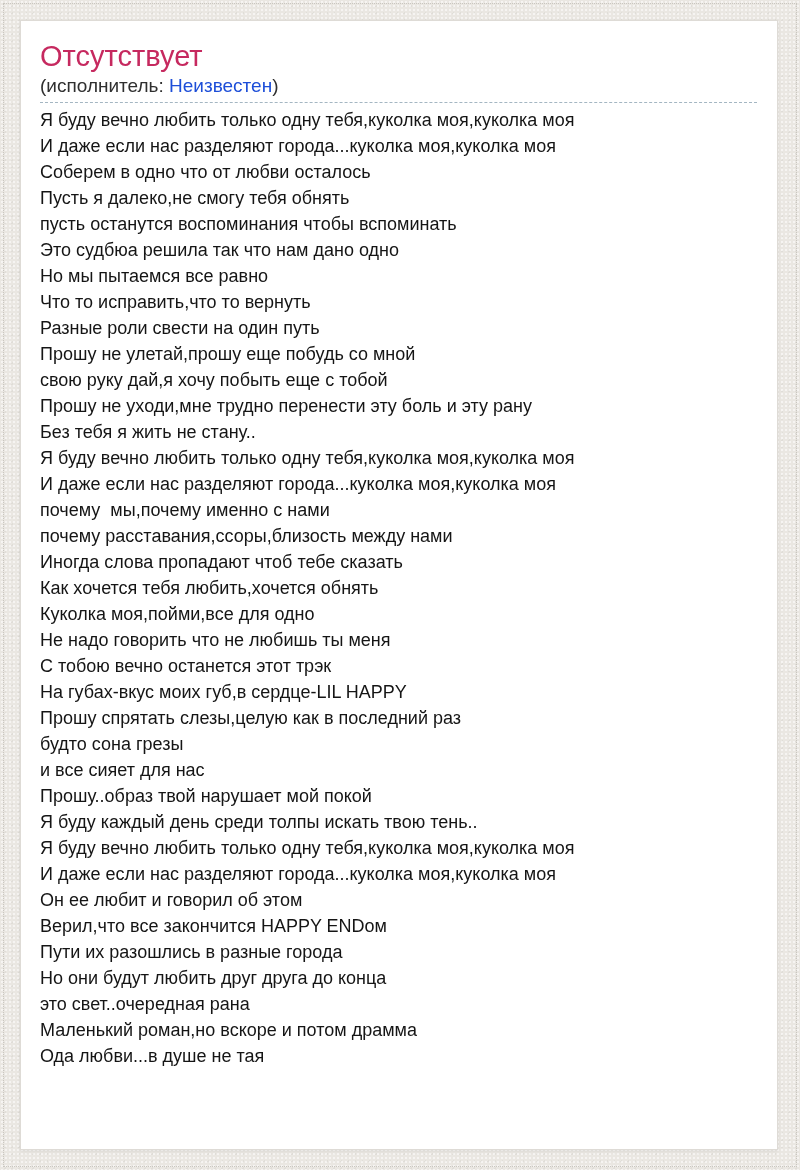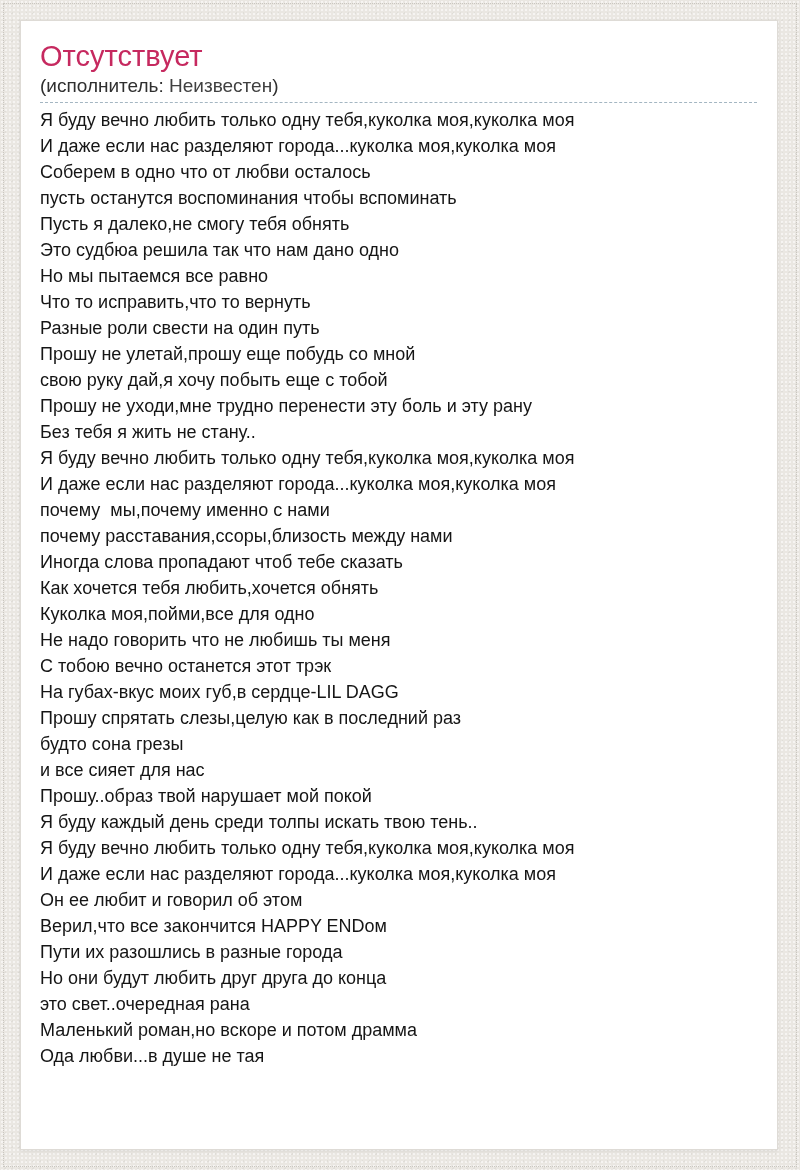--- a/index.html
+++ b/index.html
@@ -47,21 +47,21 @@
   .artist-line {
     margin-top: 3px;
     font-size: 19px;
     line-height: 22px;
     color: #2f2f2f;
     padding-bottom: 5px;
     border-bottom: 1px dashed #a4b6c2;
     white-space: pre-wrap;
   }
   .artist-link {
-    color: #404040;
+    color: #1d4ed8;
     text-decoration: none;
     cursor: pointer;
   }
   .lyrics {
     margin-top: 4px;
     font-size: 18px;
     line-height: 26px;
     color: #151515;
   }
   .lyric-line {
@@ -76,40 +76,40 @@
 <div class="card">
 
   <h1 class="song-title">Отсутствует</h1>
 
   <div class="artist-line"><span>(исполнитель: </span><a class="artist-link">Неизвестен</a><span>)</span></div>
 
   <div class="lyrics">
     <div class="lyric-line">Я буду вечно любить только одну тебя,куколка моя,куколка моя</div>
     <div class="lyric-line">И даже если нас разделяют города...куколка моя,куколка моя</div>
     <div class="lyric-line">Соберем в одно что от любви осталось</div>
+    <div class="lyric-line">Пусть я далеко,не смогу тебя обнять</div>
     <div class="lyric-line">пусть останутся воспоминания чтобы вспоминать</div>
-    <div class="lyric-line">Пусть я далеко,не смогу тебя обнять</div>
     <div class="lyric-line">Это судбюа решила так что нам дано одно</div>
     <div class="lyric-line">Но мы пытаемся все равно</div>
     <div class="lyric-line">Что то исправить,что то вернуть</div>
     <div class="lyric-line">Разные роли свести на один путь</div>
     <div class="lyric-line">Прошу не улетай,прошу еще побудь со мной</div>
     <div class="lyric-line">свою руку дай,я хочу побыть еще с тобой</div>
     <div class="lyric-line">Прошу не уходи,мне трудно перенести эту боль и эту рану</div>
     <div class="lyric-line">Без тебя я жить не стану..</div>
     <div class="lyric-line">Я буду вечно любить только одну тебя,куколка моя,куколка моя</div>
     <div class="lyric-line">И даже если нас разделяют города...куколка моя,куколка моя</div>
     <div class="lyric-line">почему  мы,почему именно с нами</div>
     <div class="lyric-line">почему расставания,ссоры,близость между нами</div>
     <div class="lyric-line">Иногда слова пропадают чтоб тебе сказать</div>
     <div class="lyric-line">Как хочется тебя любить,хочется обнять</div>
     <div class="lyric-line">Куколка моя,пойми,все для одно</div>
     <div class="lyric-line">Не надо говорить что не любишь ты меня</div>
     <div class="lyric-line">С тобою вечно останется этот трэк</div>
-    <div class="lyric-line">На губах-вкус моих губ,в сердце-LIL DAGG</div>
+    <div class="lyric-line">На губах-вкус моих губ,в сердце-LIL HAPPY</div>
     <div class="lyric-line">Прошу спрятать слезы,целую как в последний раз</div>
     <div class="lyric-line">будто сона грезы</div>
     <div class="lyric-line">и все сияет для нас</div>
     <div class="lyric-line">Прошу..образ твой нарушает мой покой</div>
     <div class="lyric-line">Я буду каждый день среди толпы искать твою тень..</div>
     <div class="lyric-line">Я буду вечно любить только одну тебя,куколка моя,куколка моя</div>
     <div class="lyric-line">И даже если нас разделяют города...куколка моя,куколка моя</div>
     <div class="lyric-line">Он ее любит и говорил об этом</div>
     <div class="lyric-line">Верил,что все закончится HAPPY ENDом</div>
     <div class="lyric-line">Пути их разошлись в разные города</div>

